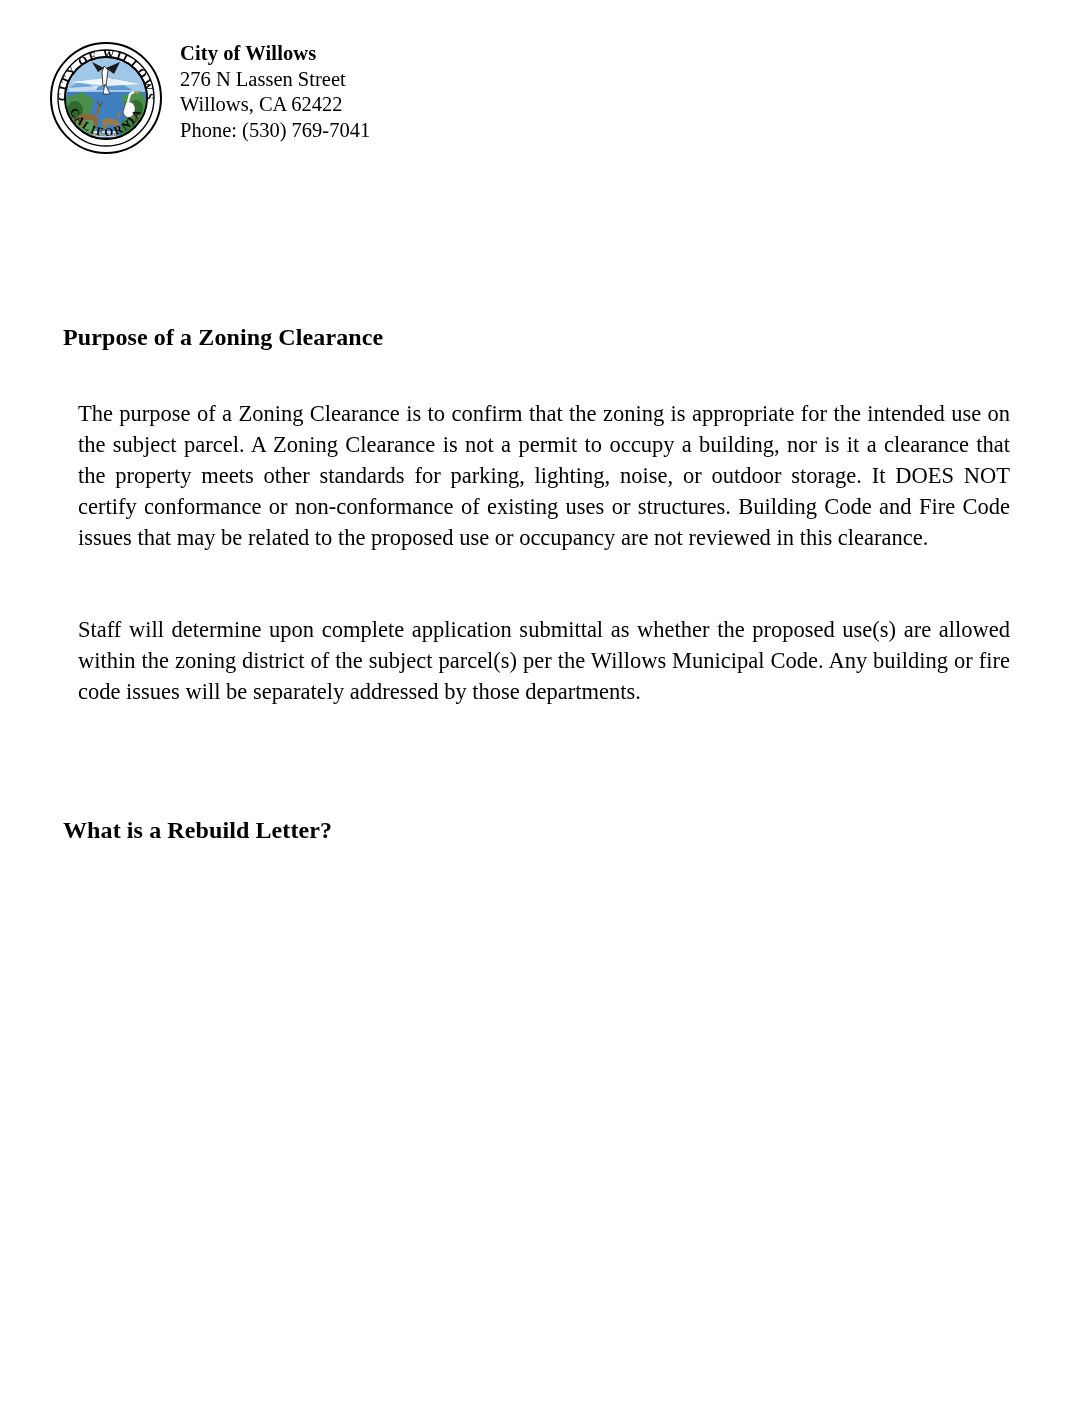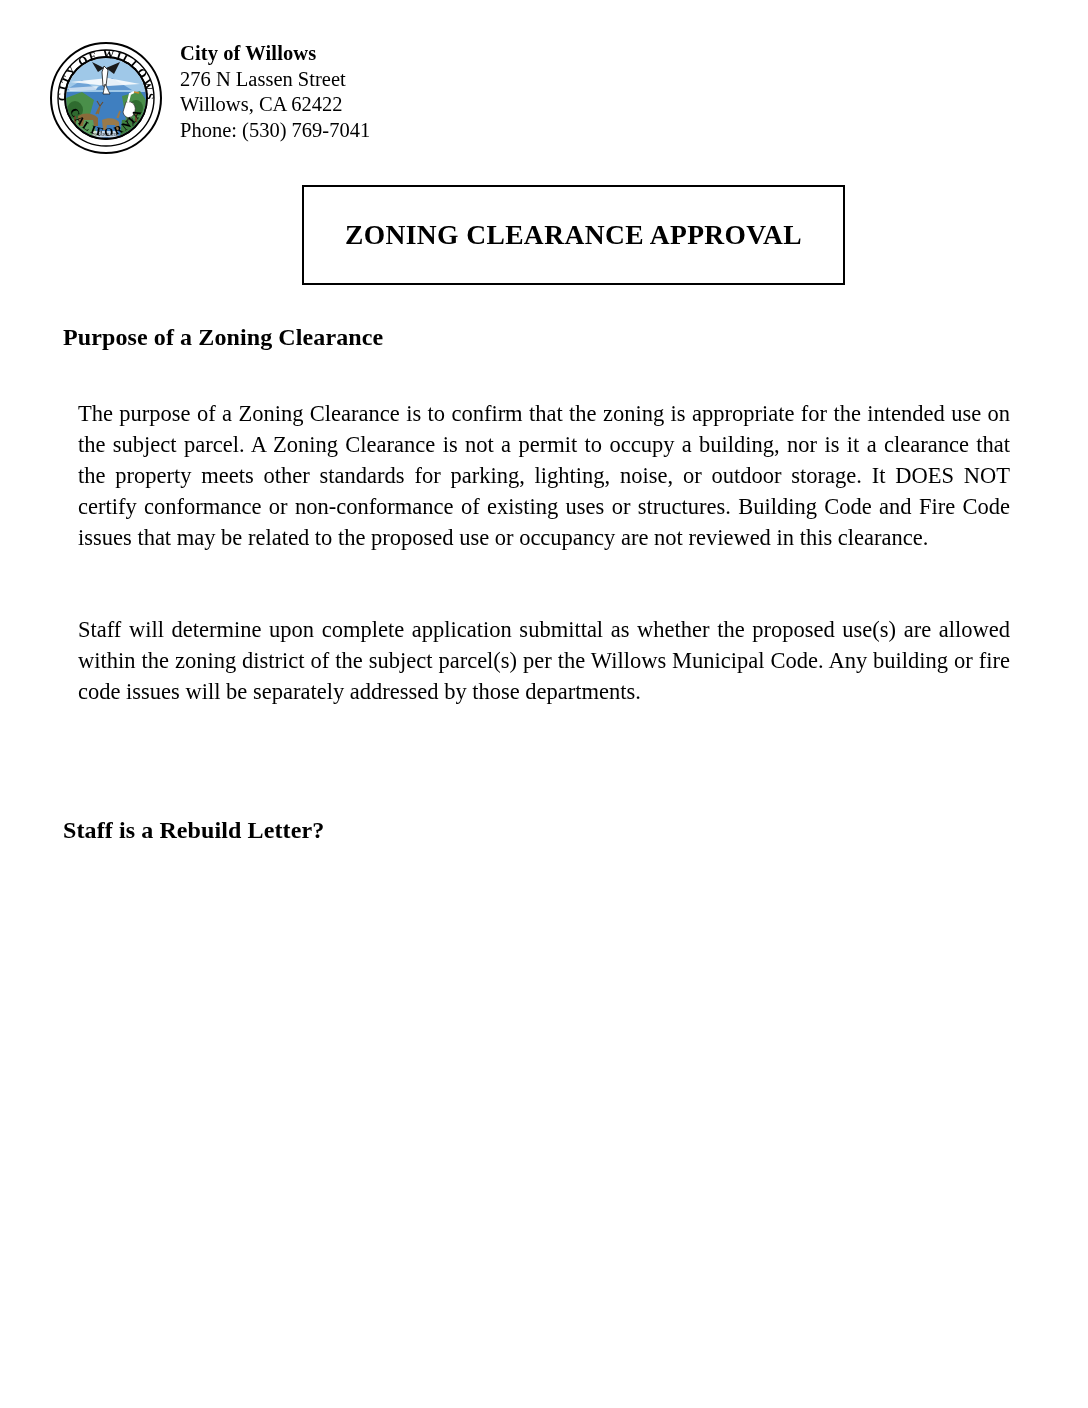--- a/index.html
+++ b/index.html
@@ -175,31 +175,28 @@
     </div>
 
     <div class="address-block">
       <div class="address-line bold">City of Willows</div>
       <div class="address-line">276 N Lassen Street</div>
       <div class="address-line">Willows, CA 62422</div>
       <div class="address-line">Phone: (530) 769-7041</div>
     </div>
   </div>
 
-  <div class="title-box">
-    <div class="title-text">ZONING CLEARANCE APPROVAL</div>
-  </div>
 
   <div class="body-col">
 
     <h2 class="section-heading">Purpose of a Zoning Clearance</h2>
     <div class="spacer-line"></div>
     <p class="para">The purpose of a Zoning Clearance is to confirm that the zoning is appropriate for the intended use on the subject parcel. A Zoning Clearance is not a permit to occupy a building, nor is it a clearance that the property meets other standards for parking, lighting, noise, or outdoor storage. It DOES NOT certify conformance or non-conformance of existing uses or structures. Building Code and Fire Code issues that may be related to the proposed use or occupancy are not reviewed in this clearance.</p>
     <div class="spacer-line"></div>
     <p class="para">Staff will determine upon complete application submittal as whether the proposed use(s) are allowed within the zoning district of the subject parcel(s) per the Willows Municipal Code.  Any building or fire code issues will be separately addressed by those departments.</p>
 
     <div class="spacer-big"></div>
 
-    <h2 class="section-heading">Staff is a Rebuild Letter?</h2>
+    <h2 class="section-heading">What is a Rebuild Letter?</h2>
     <div class="spacer-line"></div>
   </div>
 
 </div>
 
 </body></html>

